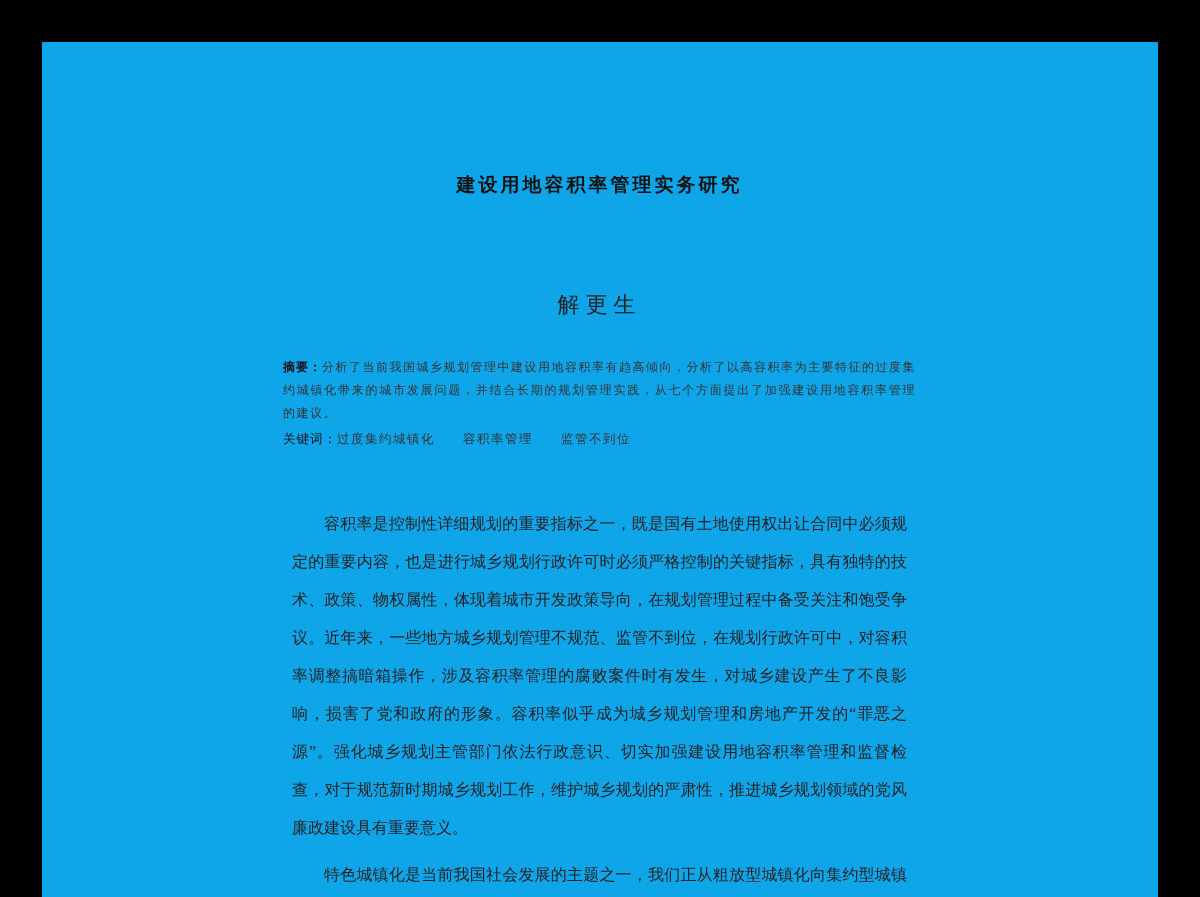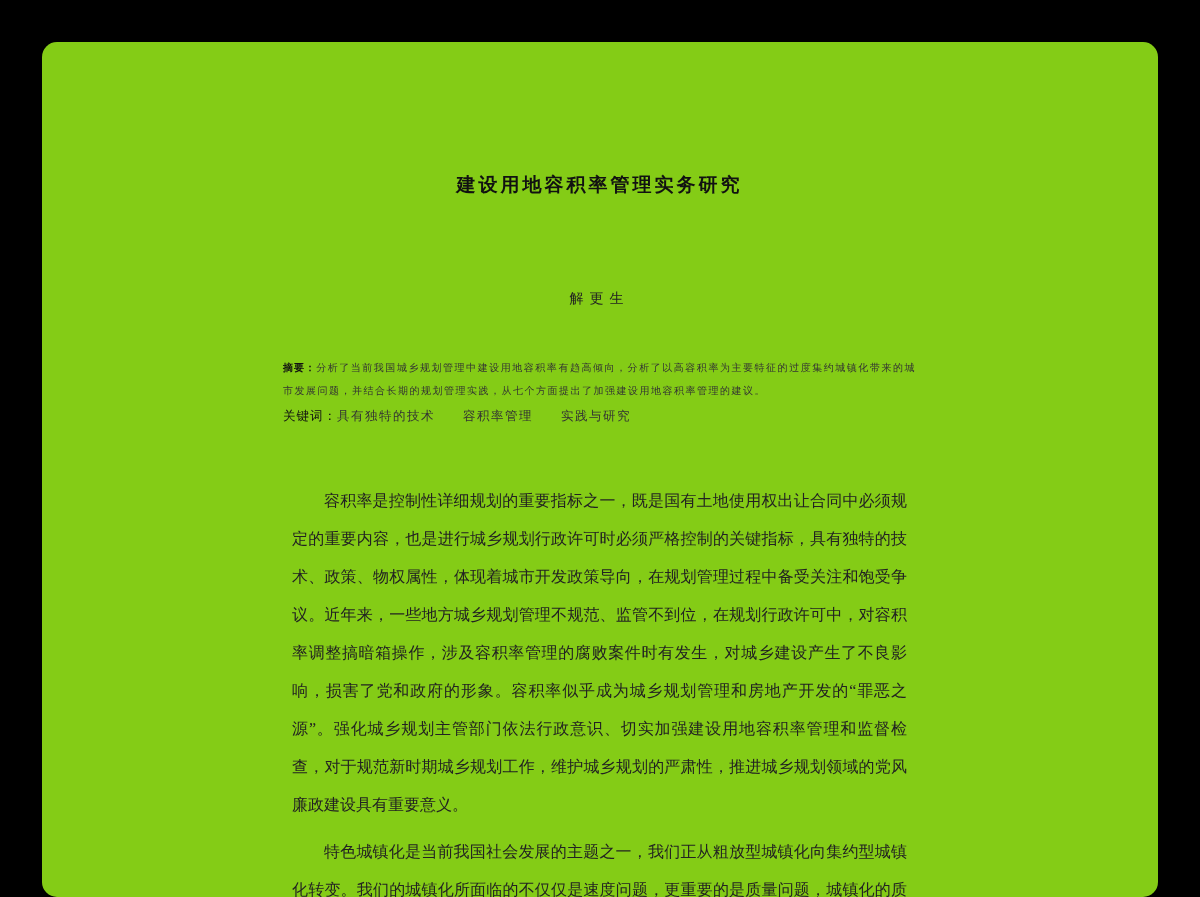--- a/index.html
+++ b/index.html
@@ -16,48 +16,47 @@
     left: 0; top: 0;
     width: 1200px; height: 897px;
     background: #000000;
   }
   .paper {
     position: absolute;
     left: 42px;
     top: 42px;
     width: 1116px;
     height: 855px;
-    background: #84cc16;
+    background: #0ea5e9;
     overflow: hidden;
-    border-radius: 15px;
   }
   .content {
     padding: 0 242px 0 241px;
     color: #1a1a1a;
   }
   .doc-title {
     margin-top: 130px;
     text-align: center;
     font-family: "Liberation Sans", "DejaVu Sans", sans-serif;
     font-size: 19px;
     font-weight: bold;
     letter-spacing: 3px;
     color: #111;
   }
   .doc-author {
     margin-top: 92px;
     text-align: center;
-    font-size: 14px;
+    font-size: 22px;
     letter-spacing: 6px;
     color: #222;
     font-family: Liberation Serif, serif;
   }
   .abstract-block {
-    margin-top: 48px;
-    font-size: 10px;
+    margin-top: 36px;
+    font-size: 12px;
     line-height: 23px;
     letter-spacing: 1.5px;
     text-align: justify;
     color: #333;
   }
   .abstract-block .block-label {
     font-weight: bold;
     color: #111;
     letter-spacing: 1px;
   }
@@ -104,21 +103,21 @@
 
       <div class="doc-title">建设用地容积率管理实务研究</div>
 
       <div class="doc-author">解更生</div>
 
       <div class="abstract-block">
         <span class="block-label">摘要：</span><span>分析了当前我国城乡规划管理中建设用地容积率有趋高倾向，分析了以高容积率为主要特征的过度集约城镇化带来的城市发展问题，并结合长期的规划管理实践，从七个方面提出了加强建设用地容积率管理的建议。</span>
       </div>
 
       <div class="keywords-block">
-        <span class="block-label">关键词：</span><span>具有独特的技术　　容积率管理　　实践与研究</span>
+        <span class="block-label">关键词：</span><span>过度集约城镇化　　容积率管理　　监管不到位</span>
       </div>
 
       <p class="body-para">容积率是控制性详细规划的重要指标之一，既是国有土地使用权出让合同中必须规定的重要内容，也是进行城乡规划行政许可时必须严格控制的关键指标，具有独特的技术、政策、物权属性，体现着城市开发政策导向，在规划管理过程中备受关注和饱受争议。近年来，一些地方城乡规划管理不规范、监管不到位，在规划行政许可中，对容积率调整搞暗箱操作，涉及容积率管理的腐败案件时有发生，对城乡建设产生了不良影响，损害了党和政府的形象。容积率似乎成为城乡规划管理和房地产开发的“罪恶之源”。强化城乡规划主管部门依法行政意识、切实加强建设用地容积率管理和监督检查，对于规范新时期城乡规划工作，维护城乡规划的严肃性，推进城乡规划领域的党风廉政建设具有重要意义。</p>
 
 
       <p class="body-para follow">特色城镇化是当前我国社会发展的主题之一，我们正从粗放型城镇化向集约型城镇化转变。我们的城镇化所面临的不仅仅是速度问题，更重要的是质量问题，城镇化的质量，将是</p>
 
     </div>
   </div>
 </div>

